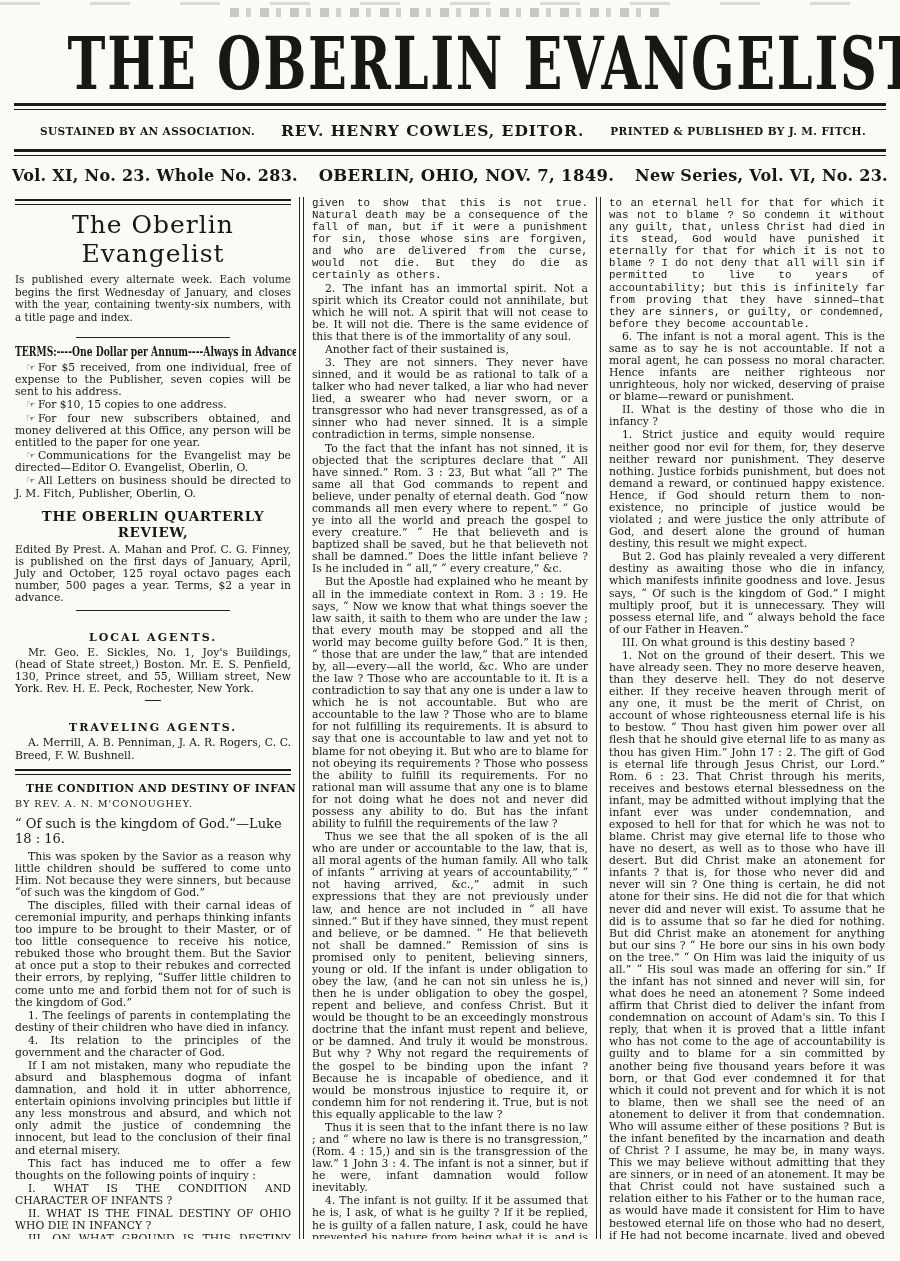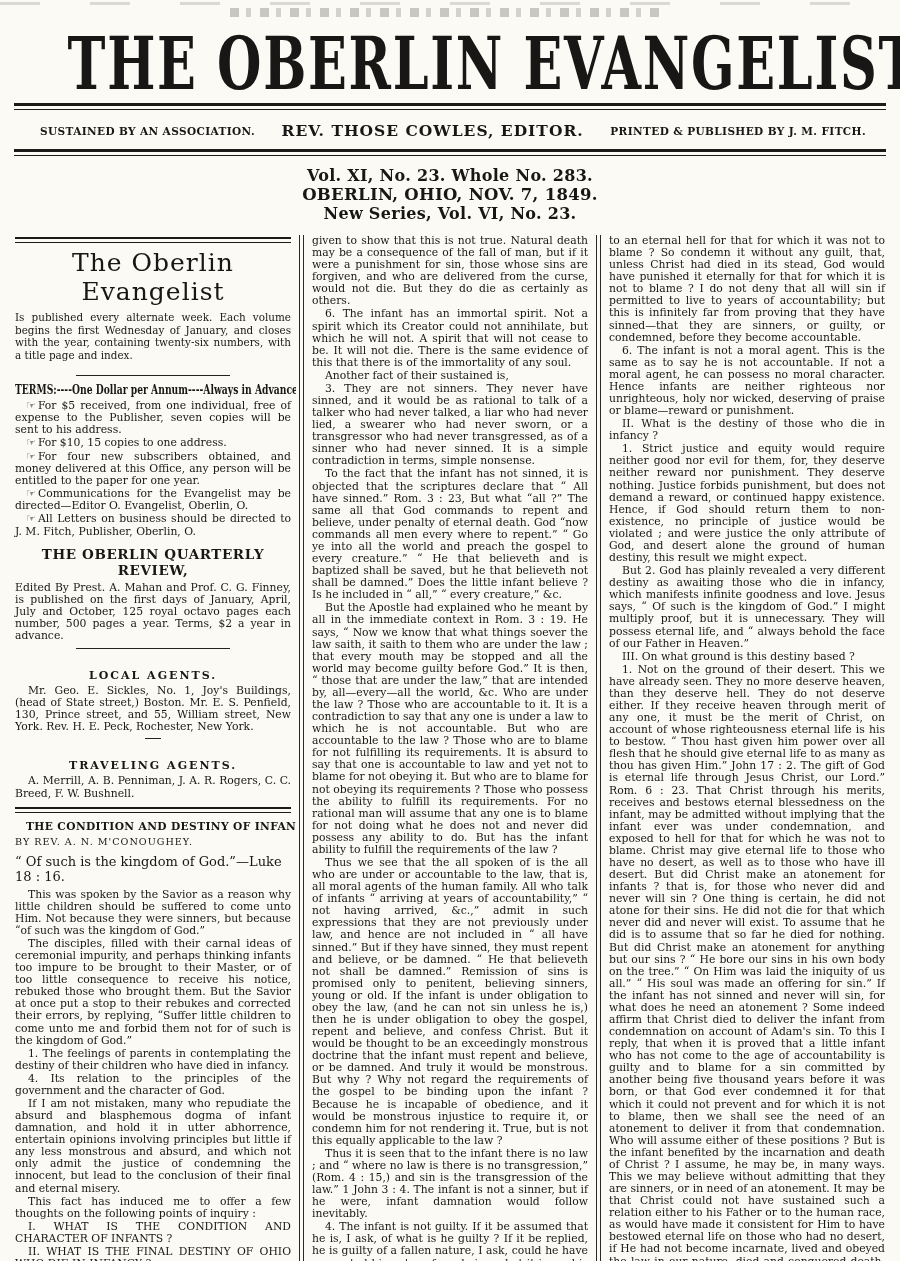--- a/index.html
+++ b/index.html
@@ -15,21 +15,21 @@
     background:repeating-linear-gradient(90deg,#777 0 40px,transparent 40px 90px);}
   .masthead{padding-top:26px;text-align:center;}
   .masthead h1{
     margin:0;font-size:60px;font-weight:bold;letter-spacing:2px;line-height:1.05;
     transform:scale(0.85,1.22);transform-origin:center top;white-space:nowrap;
   }
   .rule-double{height:3px;border-top:3px solid #1c1b19;border-bottom:1px solid #1c1b19;margin:0 14px;}
   .subtitle-row{display:flex;justify-content:space-between;align-items:center;padding:11px 34px 9px 40px;}
   .subtitle-side{font-size:10.5px;font-weight:bold;letter-spacing:.4px;}
   .subtitle-center{font-size:15.5px;font-weight:bold;letter-spacing:1px;}
-  .issue-row{display:flex;justify-content:space-between;align-items:center;padding:10px 12px 8px 12px;flex-direction:column;}
+  .issue-row{display:flex;justify-content:space-between;align-items:center;padding:10px 12px 8px 12px;}
   .issue-item{font-size:16px;font-weight:bold;letter-spacing:.3px;}
   .issue-center{font-size:16.5px;}
   
   .columns{display:flex;align-items:stretch;margin:4px 10px 0 10px;height:1042px;}
   .col{flex:1 1 0;overflow:hidden;padding:0 5px;}
   .colsep{width:3px;border-left:1.4px solid #2a2927;border-right:1.4px solid #2a2927;margin:0 3px;flex:0 0 auto;}
   .col-top-rule{height:3px;border-top:2.5px solid #1c1b19;border-bottom:1px solid #1c1b19;margin:2px 0 5px 0;}
   .paper-head{margin:2px 0 5px 0;text-align:center;font-weight:normal;font-size:25px;letter-spacing:1px;}
   .note{font-size:10.4px;line-height:1.22;text-align:justify;margin:0 0 13px 0;}
   .short-rule{width:56%;margin:6px auto 6px auto;border-top:1.6px solid #24231f;}
@@ -40,38 +40,38 @@
   .center-head.plain{font-weight:bold;font-size:11px;letter-spacing:2px;margin:20px 0 3px 0;}
   .rule-thickthin{height:3px;border-top:2.5px solid #1c1b19;border-bottom:1px solid #1c1b19;margin:7px 0 6px 0;}
   .article-title{margin:2px 0 3px 0;text-align:center;font-weight:bold;font-size:11.6px;letter-spacing:.4px;white-space:nowrap;
     transform:scaleX(.92);transform-origin:center;}
   .byline{text-align:left;font-size:9.6px;letter-spacing:1px;margin:0 0 7px 0;}
   .epigraph{font-size:13px;margin:0 8px 5px 0;}
   .bodytext{font-size:10.8px;line-height:1.12;text-align:justify;margin:0 0 1px 0;}
   .bodytext.indent{text-indent:13px;}
   .hand-item{text-indent:11px;margin-bottom:1px;}
   .hand{font-size:11px;margin-right:2px;}
-  .bodycol > p:first-child{text-indent:0;}
+  .bodycol > p:first-child{text-indent:0;font-family:Liberation Mono, monospace;}
 </style>
 </head>
 <body>
 
 <div class="page">
   <div class="scan-noise2"></div>
   <div class="scan-noise"></div>
 
   <header class="masthead">
     <h1>THE OBERLIN EVANGELIST.</h1>
   </header>
 
   <div class="rule-double" style="margin-top:14px;"></div>
 
   <div class="subtitle-row">
     <span class="subtitle-side">SUSTAINED BY AN ASSOCIATION.</span>
-    <span class="subtitle-center">REV. THOSE COWLES, EDITOR.</span>
+    <span class="subtitle-center">REV. HENRY COWLES, EDITOR.</span>
     <span class="subtitle-side">PRINTED &amp; PUBLISHED BY J. M. FITCH.</span>
   </div>
 
   <div class="rule-double"></div>
 
   <div class="issue-row">
     <span class="issue-item">Vol. XI, No. 23.  Whole No. 283.</span>
     <span class="issue-item issue-center">OBERLIN, OHIO, NOV. 7, 1849.</span>
     <span class="issue-item">New Series, Vol. VI, No. 23.</span>
   </div>
@@ -114,21 +114,21 @@
           <p class="bodytext indent">II. WHAT IS THE FINAL DESTINY OF OHIO WHO DIE IN INFANCY ?</p>
           <p class="bodytext indent">III. ON WHAT GROUND IS THIS DESTINY BASED ?</p>
           <p class="bodytext indent">I. What is the condition and character of infants ?</p>
         </div>
     </div>
 
     <div class="colsep"></div>
 
     <div class="col bodycol">
         <p class="bodytext indent">given to show that this is not true.  Natural death may be a consequence of the fall of man, but if it were a punishment for sin, those whose sins are forgiven, and who are delivered from the curse, would not die.  But they do die as certainly as others.</p>
-        <p class="bodytext indent">6. The infant has an immortal spirit.  Not a spirit which its Creator could not annihilate, but which he will not.  A spirit that will not cease to be.  It will not die.  There is the same evidence of this that there is of the immortality of any soul.</p>
+        <p class="bodytext indent">2. The infant has an immortal spirit.  Not a spirit which its Creator could not annihilate, but which he will not.  A spirit that will not cease to be.  It will not die.  There is the same evidence of this that there is of the immortality of any soul.</p>
         <p class="bodytext indent">Another fact of their sustained is,</p>
         <p class="bodytext indent">3. They are not sinners.  They never have sinned, and it would be as rational to talk of a talker who had never talked, a liar who had never lied, a swearer who had never sworn, or a transgressor who had never transgressed, as of a sinner who had never sinned.  It is a simple contradiction in terms, simple nonsense.</p>
         <p class="bodytext indent">To the fact that the infant has not sinned, it is objected that the scriptures declare that “ All have sinned.”  Rom. 3 : 23,  But what “all ?”  The same all that God commands to repent and believe, under penalty of eternal death.  God “now commands all men every where to repent.”  “ Go ye into all the world and preach the gospel to every creature.”  “ He that believeth and is baptized shall be saved, but he that believeth not shall be damned.”  Does the little infant believe ?  Is he included in “ all,” “ every creature,” &amp;c.</p>
         <p class="bodytext indent">But the Apostle had explained who he meant by all in the immediate context in Rom. 3 : 19.  He says, “ Now we know that what things soever the law saith, it saith to them who are under the law ; that every mouth may be stopped and all the world may become guilty before God.”  It is then, “ those that are under the law,” that are intended by, all—every—all the world, &amp;c.  Who are under the law ?  Those who are accountable to it.  It is a contradiction to say that any one is under a law to which he is not accountable.  But who are accountable to the law ?  Those who are to blame for not fulfilling its requirements.  It is absurd to say that one is accountable to law and yet not to blame for not obeying it.  But who are to blame for not obeying its requirements ?  Those who possess the ability to fulfill its requirements.  For no rational man will assume that any one is to blame for not doing what he does not and never did possess any ability to do.  But has the infant ability to fulfill the requirements of the law ?</p>
         <p class="bodytext indent">Thus we see that the all spoken of is the all who are under or accountable to the law, that is, all moral agents of the human family.  All who talk of infants “ arriving at years of accountability,” “ not having arrived, &amp;c.,” admit in such expressions that they are not previously under law, and hence are not included in “ all have sinned.”  But if they have sinned, they must repent and believe, or be damned.  “ He that believeth not shall be damned.”  Remission of sins is promised only to penitent, believing sinners, young or old.  If the infant is under obligation to obey the law, (and he can not sin unless he is,) then he is under obligation to obey the gospel, repent and believe, and confess Christ.  But it would be thought to be an exceedingly monstrous doctrine that the infant must repent and believe, or be damned.  And truly it would be monstrous.  But why ?  Why not regard the requirements of the gospel to be binding upon the infant ?  Because he is incapable of obedience, and it would be monstrous injustice to require it, or condemn him for not rendering it.  True, but is not this equally applicable to the law ?</p>
         <p class="bodytext indent">Thus it is seen that to the infant there is no law ; and “ where no law is there is no transgression,” (Rom. 4 : 15,) and sin is the transgression of the law.”  1 John 3 : 4.  The infant is not a sinner, but if he were, infant damnation would follow inevitably.</p>
         <p class="bodytext indent">4. The infant is not guilty.  If it be assumed that he is, I ask, of what is he guilty ?  If it be replied, he is guilty of a fallen nature, I ask, could he have prevented his nature from being what it is, and is he to blame for what he can not help ?  If it is replied, he is guilty of sin in Adam, I ask, could he have prevented it ?  or is he guilty for not performing an impossibility, preventing a sin five thousand years or more before he was born ?</p>
       </div>
 
     <div class="colsep"></div>

